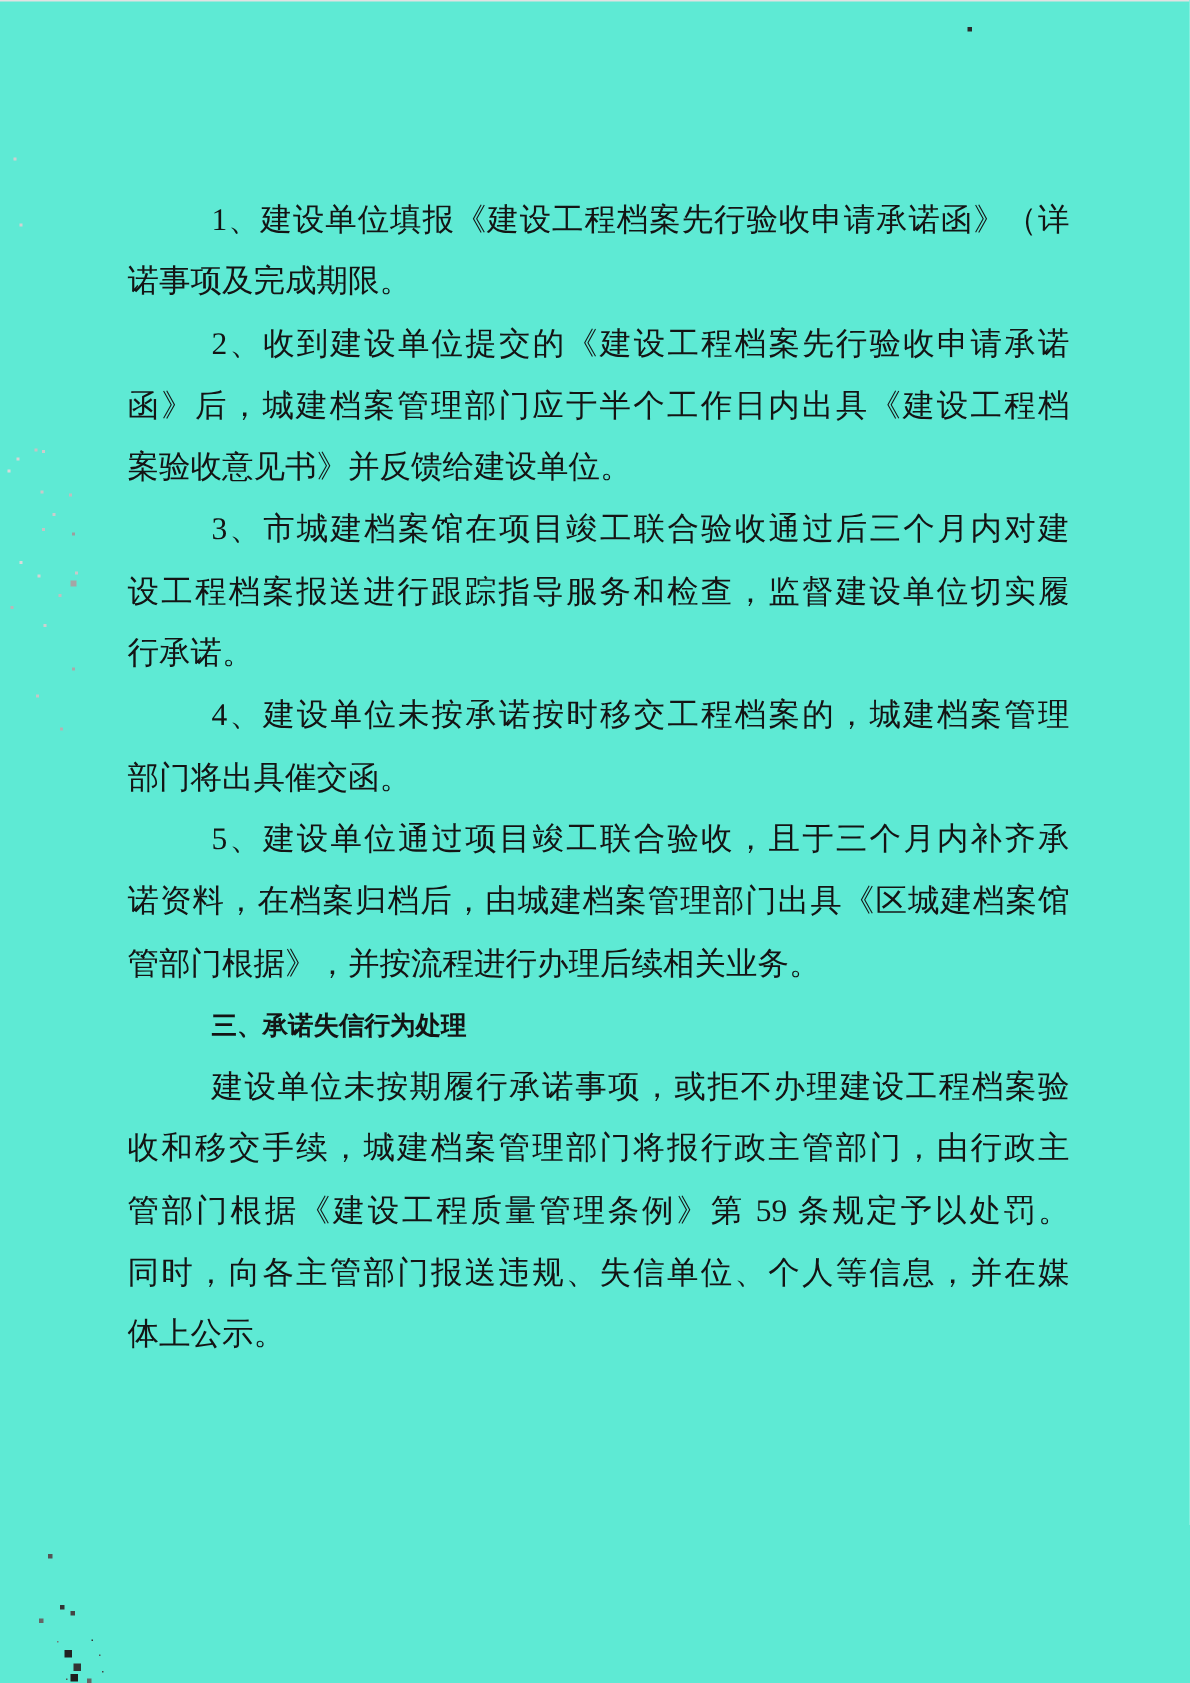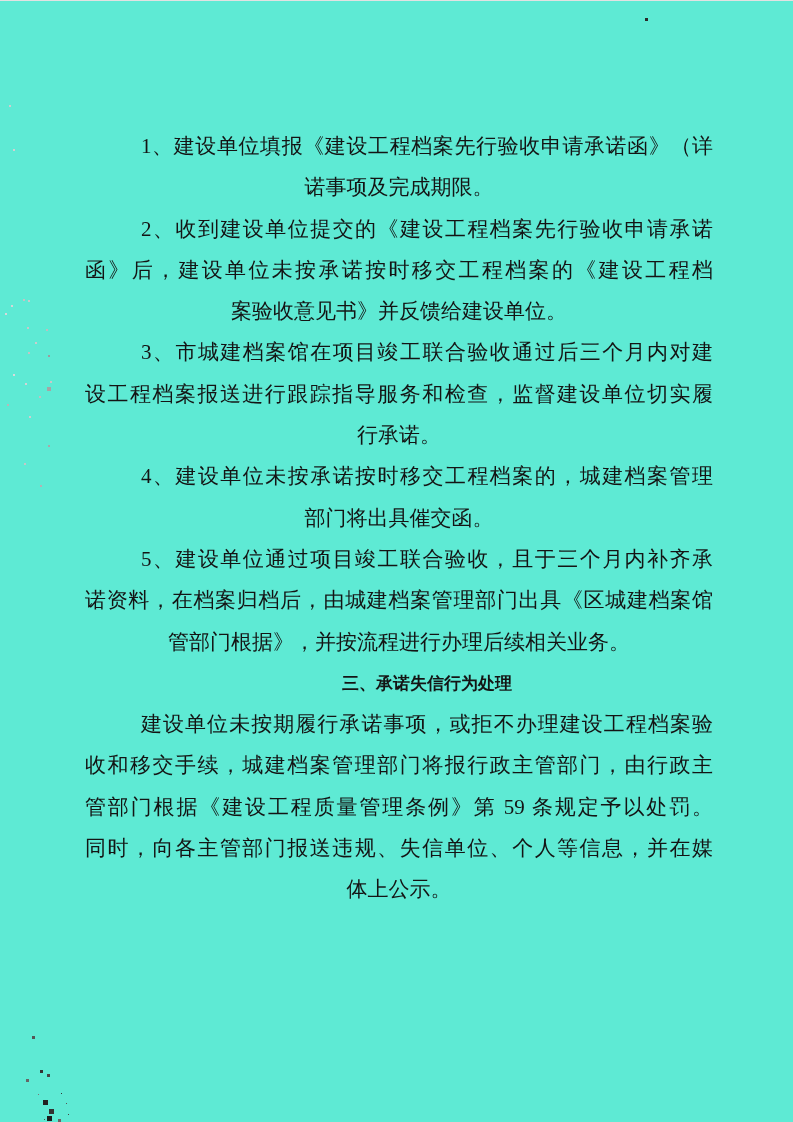--- a/index.html
+++ b/index.html
@@ -27,21 +27,21 @@
     left: 85px;
     top: 126px;
     width: 628px;
   }
 
   .line {
     height: 41.3px;
     line-height: 41.3px;
     font-size: 21px;
     overflow: hidden;
-    text-align: center;
+    text-align: left;
     white-space: nowrap;
   }
   .line.justify {
     white-space: normal;
     text-align: justify;
     text-align-last: justify;
     text-justify: inter-character;
   }
   .line.indent { text-indent: 56px; }
   .line.heading {
@@ -109,21 +109,21 @@
 <body>
 
 <div class="page">
   <div class="scan-edge-top"></div>
 
   <div class="text-block">
 
   <div class="line indent justify">1、建设单位填报《建设工程档案先行验收申请承诺函》（详</div>
       <div class="line">诺事项及完成期限。</div>
       <div class="line indent justify">2、收到建设单位提交的《建设工程档案先行验收申请承诺</div>
-      <div class="line justify">函》后，建设单位未按承诺按时移交工程档案的《建设工程档</div>
+      <div class="line justify">函》后，城建档案管理部门应于半个工作日内出具《建设工程档</div>
       <div class="line">案验收意见书》并反馈给建设单位。</div>
       <div class="line indent justify">3、市城建档案馆在项目竣工联合验收通过后三个月内对建</div>
       <div class="line justify">设工程档案报送进行跟踪指导服务和检查，监督建设单位切实履</div>
       <div class="line">行承诺。</div>
       <div class="line indent justify">4、建设单位未按承诺按时移交工程档案的，城建档案管理</div>
       <div class="line">部门将出具催交函。</div>
       <div class="line indent justify">5、建设单位通过项目竣工联合验收，且于三个月内补齐承</div>
       <div class="line justify">诺资料，在档案归档后，由城建档案管理部门出具《区城建档案馆</div>
       <div class="line">管部门根据》，并按流程进行办理后续相关业务。</div>
       <div class="line heading indent">三、承诺失信行为处理</div>

